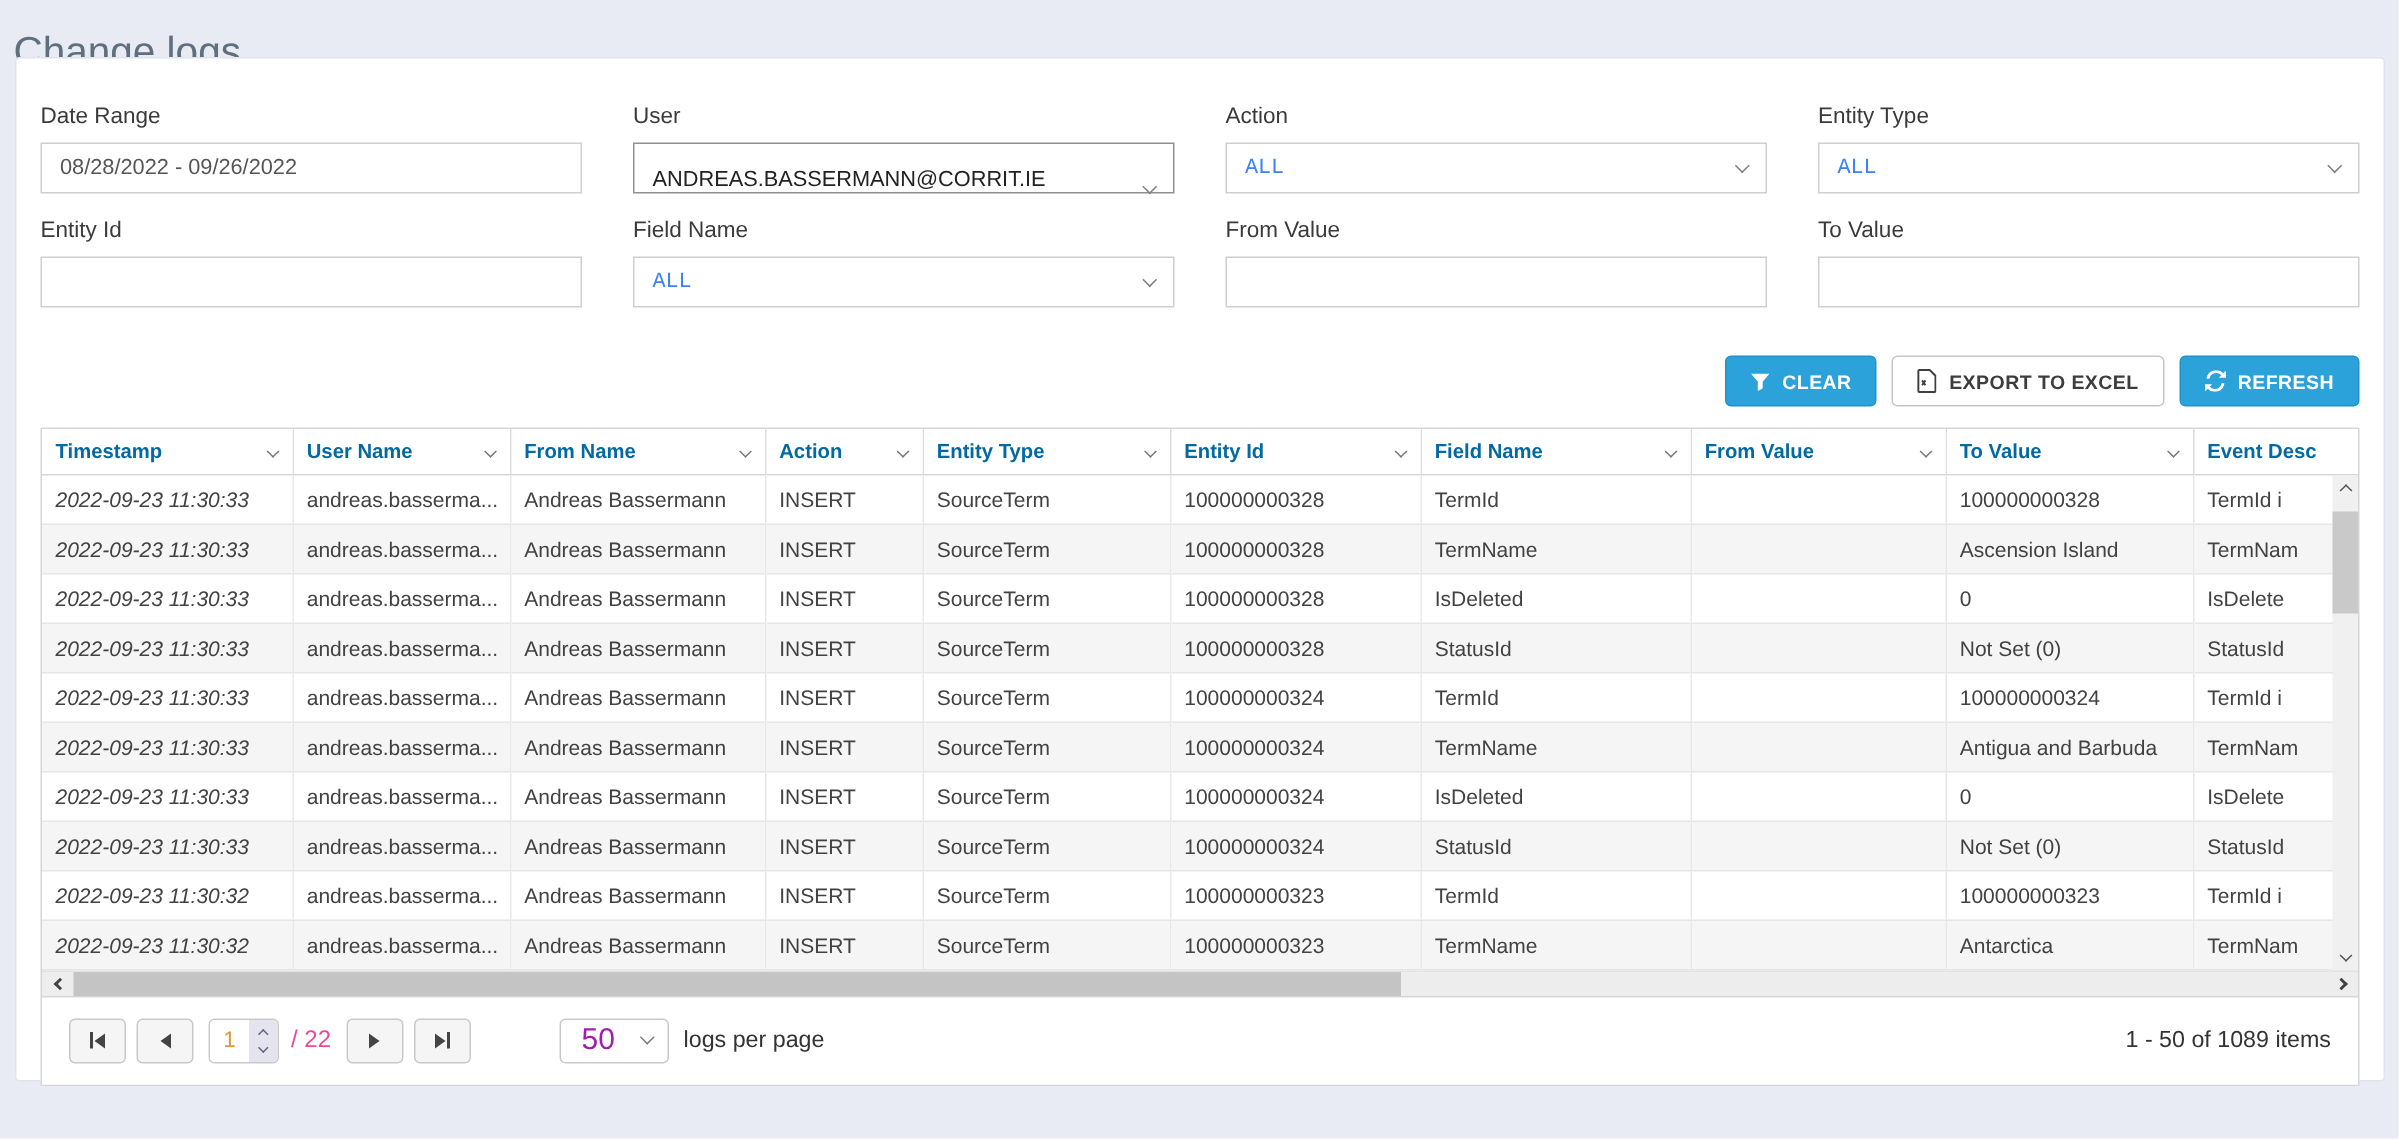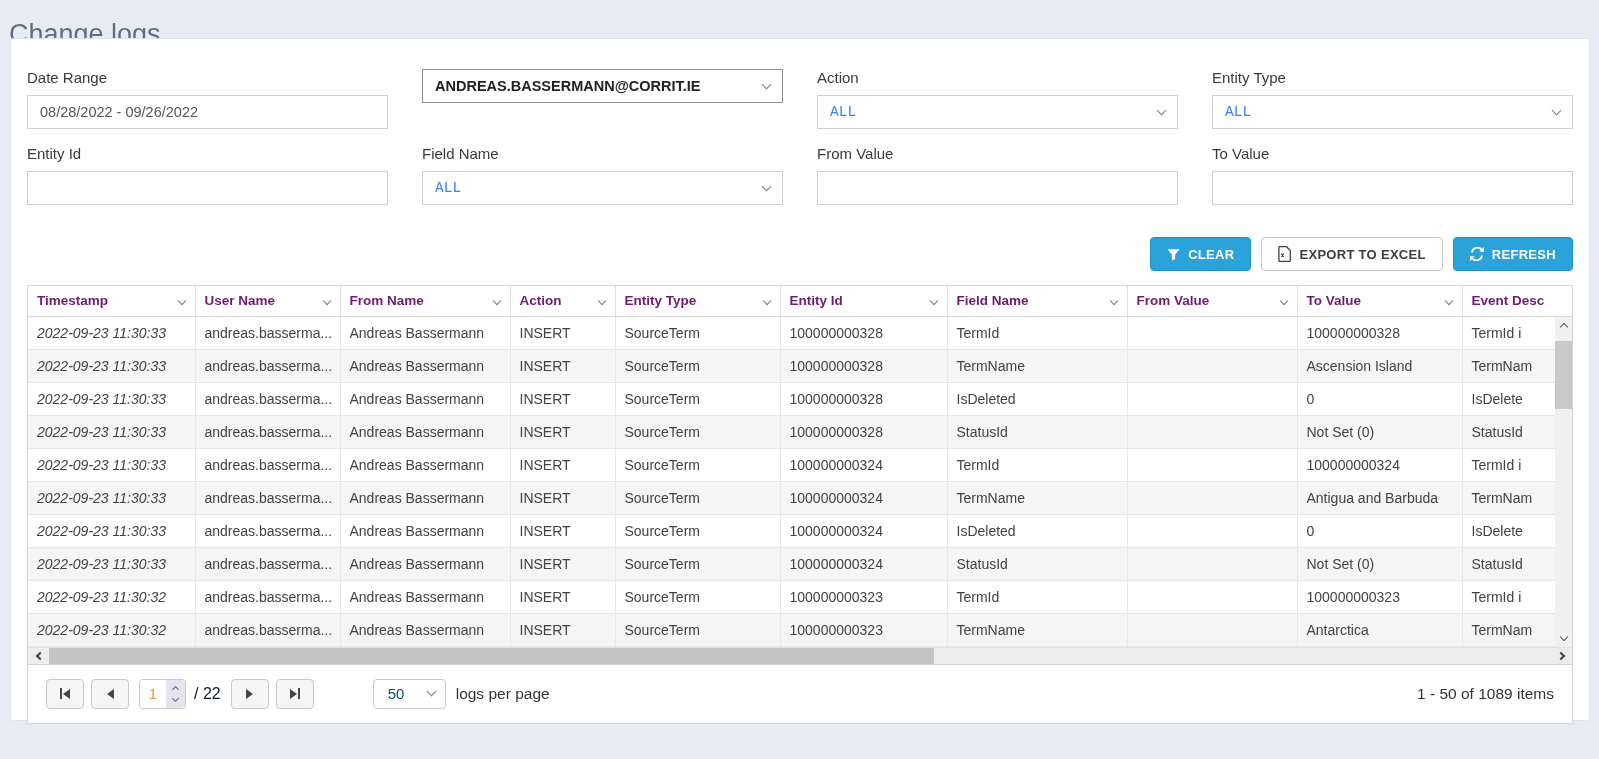--- a/index.html
+++ b/index.html
@@ -29,21 +29,21 @@
   .field-label { font-size:15px; color:#3a3a3a; margin-bottom:9px; }
   .control {
     height:34px; width:100%;
     border:1px solid #cfcfcf; border-radius:0;
     background:#fff;
     display:flex; align-items:center; justify-content:space-between;
     padding:0 12px; font-size:14.5px; color:#555;
     font-family:inherit;
   }
   input.control { display:block; padding:0 12px; }
-  .control.user-sel { font-weight:bold; color:#222; border-color:#8f8f8f; }
+  .control.user-sel { font-weight:normal; color:#222; border-color:#8f8f8f;align-items:flex-end; }
   .muted-val { color:#3b82f6;font-family:Liberation Mono, monospace; }
   .chev {
     width:7px; height:7px;
     border-right:1.6px solid #808080; border-bottom:1.6px solid #808080;
     transform:rotate(45deg); margin-top:-4px; flex:0 0 auto;
   }
   
   .actions {
     display:flex; justify-content:flex-end; gap:10px;
     padding:32px 16px 14px 16px;
@@ -58,21 +58,21 @@
   .btn-light { background:#fff; border:1px solid #c6c6c6; color:#3d3d3d; }
   
   .grid {
     position:relative; margin:0 16px;
     border:1px solid #d6d6d6; background:#fff;
     width:1546px;
   }
   table { border-collapse:collapse; table-layout:fixed; width:1544px; }
   thead th {
     height:30px; padding:0 26px 0 9px;
-    font-size:13.5px; font-weight:bold; color:#701a75;
+    font-size:13.5px; font-weight:bold; color:#0369a1;
     text-align:left; white-space:nowrap; overflow:hidden;
     border-bottom:1px solid #d8d8d8; border-left:1px solid #ddd;
     position:relative; background:#fff;
   }
   thead th:first-child { border-left:none; }
   .th-chev {
     position:absolute; right:10px; top:12px;
     width:6px; height:6px;
     border-right:1.4px solid #777; border-bottom:1.4px solid #777;
     transform:rotate(45deg);
@@ -127,44 +127,45 @@
     width:26px; border:none; outline:none;
     font-size:15px; color:#dd9b3c; text-align:center; font-family:inherit;
   }
   .spinner {
     width:19px; background:#e4e4ef;
     display:flex; flex-direction:column; align-items:center; justify-content:center; gap:4px;
   }
   .spinner span { width:5px; height:5px; border-right:1.4px solid #63637f; border-bottom:1.4px solid #63637f; }
   .spinner .up { transform:rotate(-135deg); margin-top:2px; }
   .spinner .dn { transform:rotate(45deg); margin-bottom:2px; }
-  .of-label { font-size:16px; color:#0f172a; margin:0 10px 0 6px; }
+  .of-label { font-size:16px; color:#ec4899; margin:0 10px 0 6px; }
   .size-sel {
     width:73px; height:30px; margin-left:52px;
     border:1px solid #c9c9c9; border-radius:4px; background:#fff;
     display:flex; align-items:center; justify-content:space-between;
-    padding:0 10px 0 14px; font-size:15px; color:#0c4a6e;
+    padding:0 10px 0 14px; font-size:20px; color:#a21caf;
   }
   .ipp-label { font-size:15.5px; color:#333; margin-left:10px; }
   .range-label { margin-left:auto; font-size:15.5px; color:#333; }
   .icon-svg { flex:0 0 auto; display:block; }
 </style>
 </head>
 <body>
 
 <div class="page-title">Change logs</div>
 
 <div class="card">
 
   <div class="filter-grid">
     <div class="field">
       <div class="field-label">Date Range</div>
       <input class="control" type="text" value="08/28/2022 - 09/26/2022" style="">
     </div>
     <div class="field">
+      <div class="field-label">User</div>
       <div class="control user-sel">
         <span>ANDREAS.BASSERMANN@CORRIT.IE</span>
         <span class="chev"></span>
       </div>
     </div>
     <div class="field">
       <div class="field-label">Action</div>
       <div class="control">
         <span class="muted-val">ALL</span>
         <span class="chev"></span>

